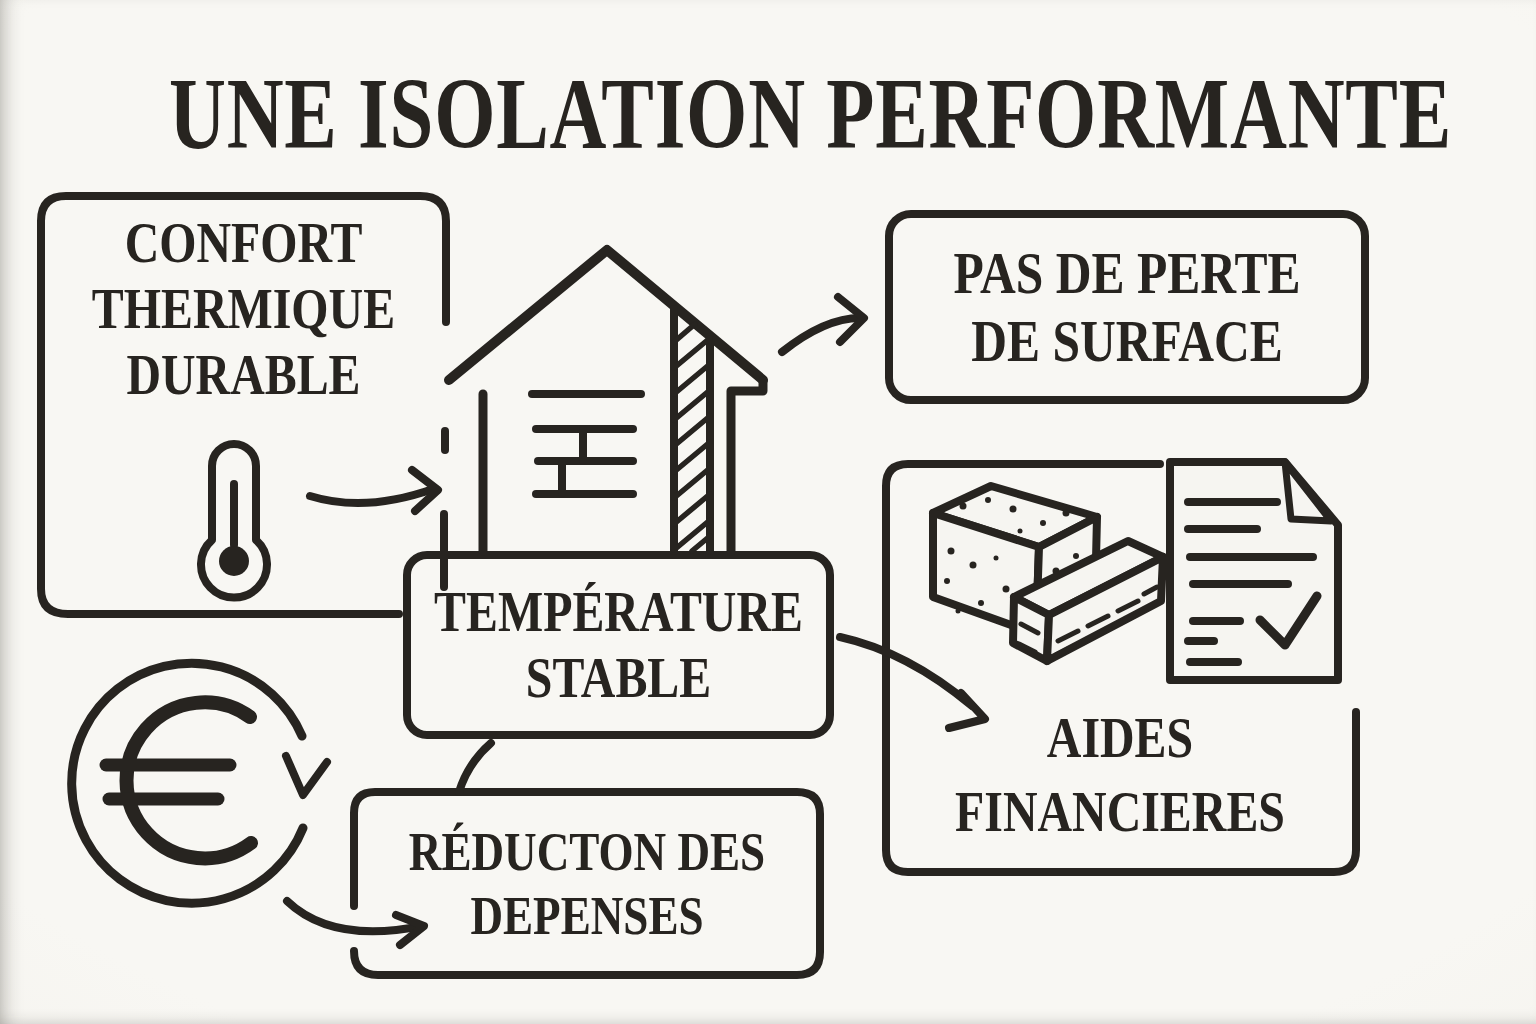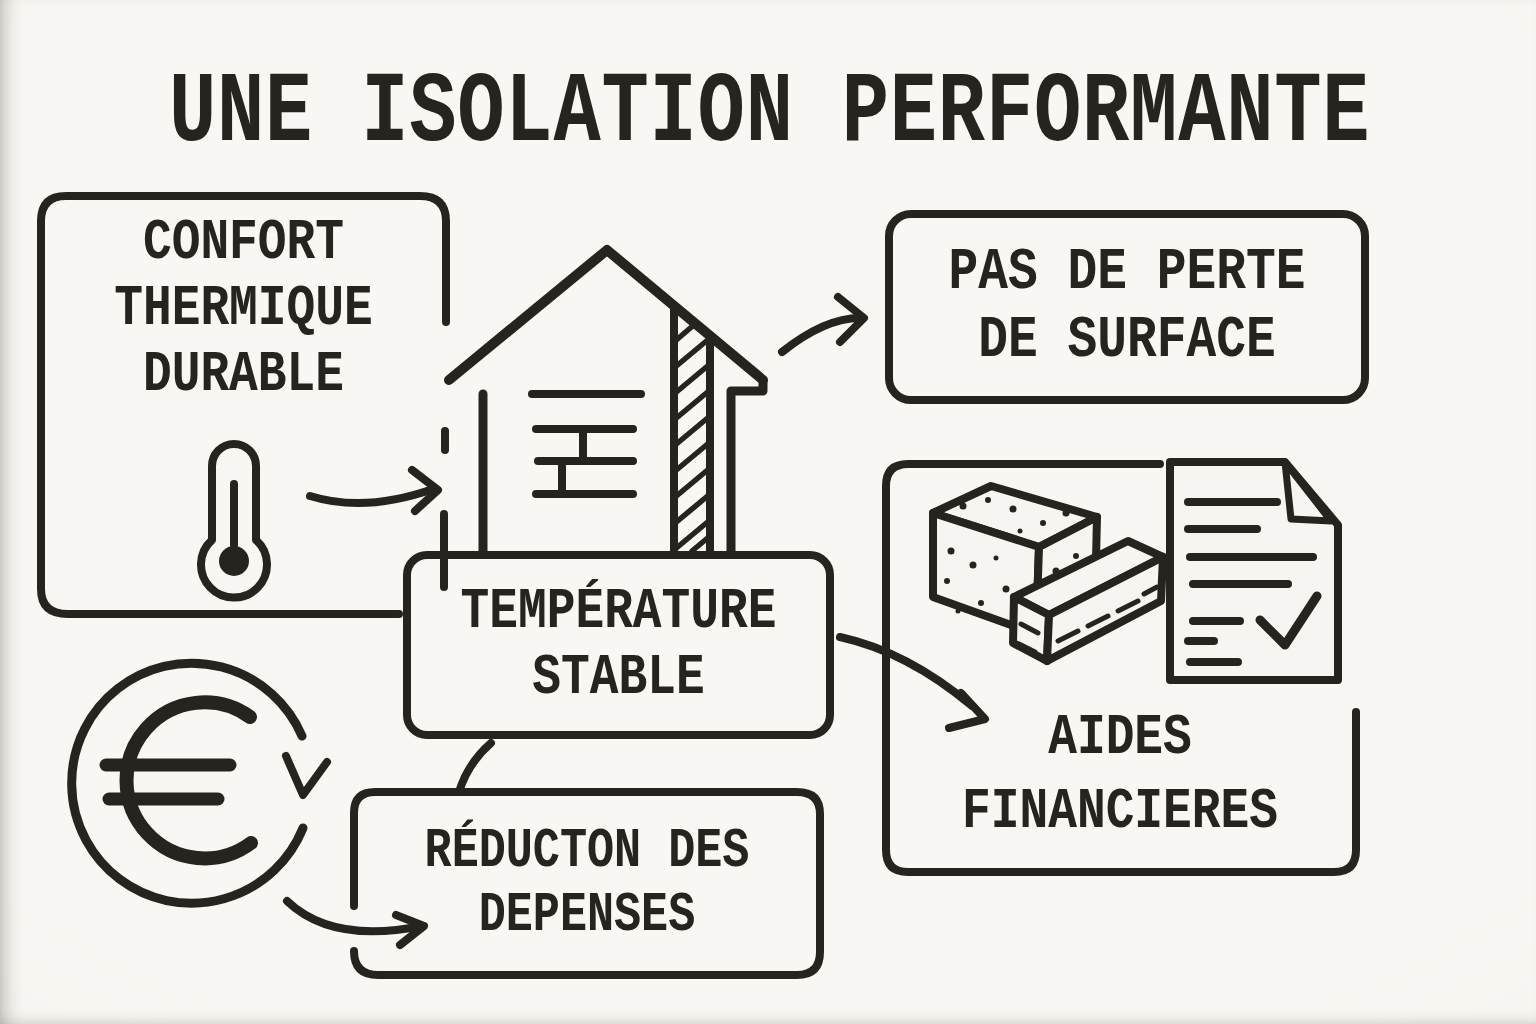--- a/index.html
+++ b/index.html
@@ -1,21 +1,21 @@
 <!DOCTYPE html>
 <html style="--ink: #272420; --paper: #f6f5f1;"><head>
 <meta charset="utf-8">
 <style>
   :root { --ink:#272420; --paper:#f6f5f1; }
   html,body { margin:0; padding:0; }
   .stage {
     position:relative; width:1536px; height:1024px; overflow:hidden;
     background: radial-gradient(120% 115% at 50% 45%, #f8f7f3 55%, #f1efe9 88%, #e9e6df 100%);
     color:var(--ink);
-    font-family:Liberation Mono, monospace;
+    font-family:Liberation Serif, serif;
     box-shadow: inset 16px 0 20px -14px rgba(40,36,30,.35), inset 0 -12px 16px -12px rgba(40,36,30,.18);
   }
   svg.layer { position:absolute; left:0; top:0; pointer-events:none; }
   .hand { font-weight:700; color:var(--ink); }
   .title {
     position:absolute; top:56px; left:0; width:1536px; text-align:center;
     font-size:101px; letter-spacing:1px; transform:scaleX(.78); white-space:nowrap;
   }
   .label { position:absolute; text-align:center; }
   .label.vcenter { display:flex; flex-direction:column; align-items:center; justify-content:center; }

